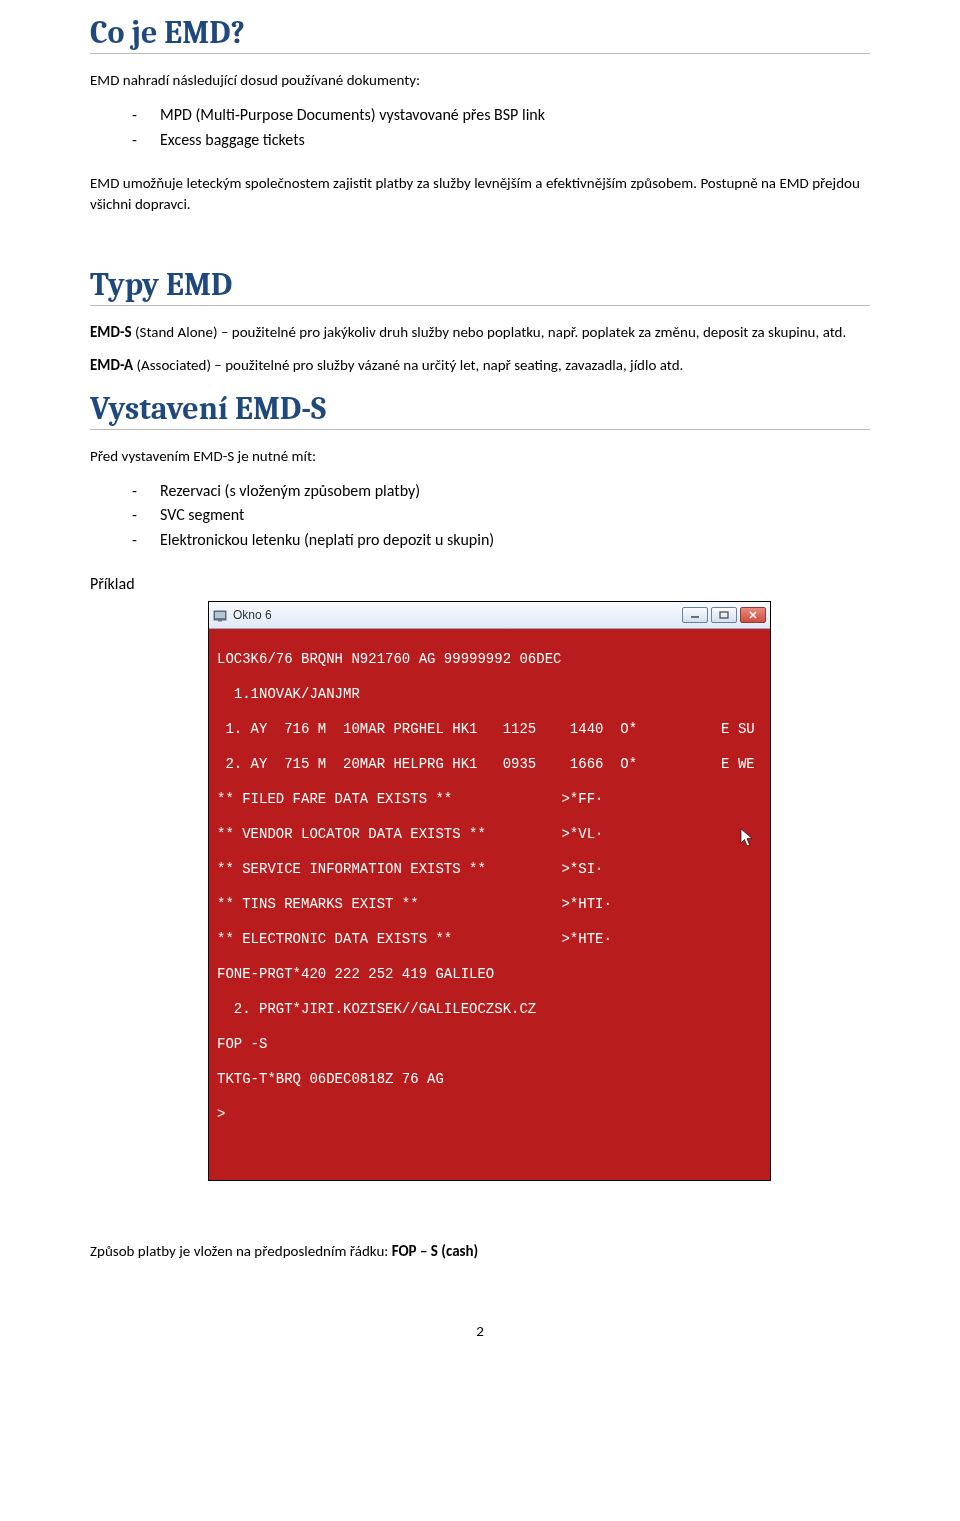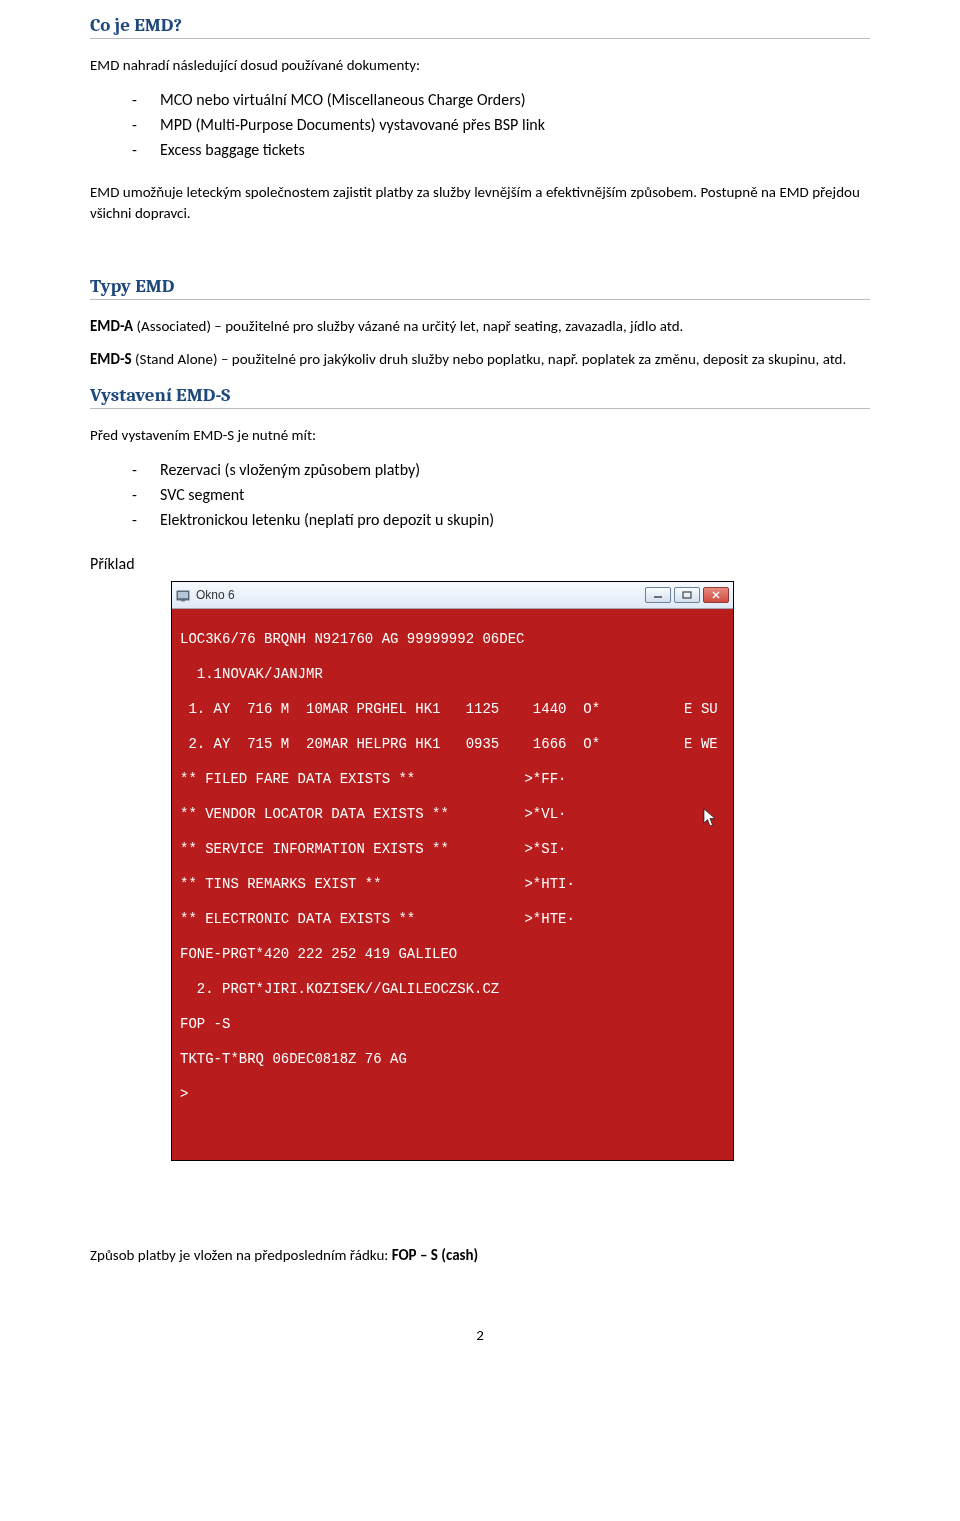--- a/index.html
+++ b/index.html
@@ -1,24 +1,24 @@
 <!DOCTYPE html>
 <html><head>
 <meta charset="utf-8">
 <style>
   html,body{margin:0;padding:0;background:#fff;font-family:Calibri,Arial,sans-serif;color:#000;}
   .page{width:960px;margin:0 auto;padding:0 90px 40px 90px;box-sizing:border-box;}
-  h2.sec{font-family:Cambria,Georgia,serif;color:#1f497d;font-size:19px;font-weight:bold;border-bottom:1px solid #bbb;padding-bottom:2px;margin:14px 0 16px 0;}
+  h2.sec{font-family:Cambria,Georgia,serif;color:#1f497d;font-size:32px;font-weight:bold;border-bottom:1px solid #bbb;padding-bottom:2px;margin:14px 0 16px 0;}
   p{font-size:15px;line-height:1.4;margin:12px 0;}
   ul.dash{list-style:none;padding-left:42px;margin:8px 0 20px 0;}
   ul.dash li{position:relative;font-size:16px;line-height:1.55;padding-left:28px;}
   ul.dash li:before{content:"-";position:absolute;left:0;}
   b{font-weight:bold;}
   .priklad{font-size:16px;margin:14px 0 6px 0;}
-  .term-wrap{margin-left:81px;}
+  .term-wrap{margin-left:118px;}
   .win{width:561px;border:1px solid #000;background:#cfdbe8;font-family:"Courier New",monospace;}
   .titlebar{height:26px;background:linear-gradient(#f7fbff,#dfe9f6);border-bottom:1px solid #9aa7b8;display:flex;align-items:center;padding:0 4px;font-family:"Segoe UI",Tahoma,sans-serif;font-size:12px;color:#333;}
   .titlebar .ticon{width:14px;height:14px;margin-right:6px;display:inline-block;}
   .titlebar .spacer{flex:1;}
   .winbtn{width:26px;height:16px;margin-left:3px;border:1px solid #6b7f99;border-radius:2px;background:linear-gradient(#fafcff,#d4e0ef);display:flex;align-items:center;justify-content:center;font-size:10px;color:#444;box-sizing:border-box;}
   .winbtn.close{color:#fff;background:linear-gradient(#e98a80,#cf4d3f);border-color:#8f3a32;}
   .term{background:#b91c1c;color:#fff;font-size:14px;line-height:1.25;padding:4px 8px 4px 8px;white-space:pre;min-height:250px;position:relative;}
   .term-line{white-space:pre;}
   .cursor{position:absolute;right:14px;top:176px;color:#fff;font-size:18px;}
   .pagenum{text-align:center;font-size:15px;margin-top:60px;}
@@ -26,35 +26,34 @@
 </head>
 <body>
 
 <div class="page">
 
   <h2 class="sec">Co je EMD?</h2>
 
   <p>EMD  nahradí následující dosud používané dokumenty:</p>
 
   <ul class="dash">
-    <li>MCO nebo virtuální MCO (Miscellaneous Charge Orders)</li>
     <li>MPD (Multi-Purpose Documents) vystavované přes BSP link</li>
     <li>Excess baggage tickets</li>
   </ul>
 
   <p>EMD umožňuje leteckým společnostem zajistit platby za služby levnějším a efektivnějším způsobem. Postupně na EMD přejdou všichni dopravci.</p>
 
   <h2 class="sec" style="margin-top:51px">Typy EMD</h2>
 
   <p>
-    <b>EMD-A</b><span> (Associated) – použitelné pro služby vázané na určitý let, např seating, zavazadla, jídlo atd.</span>
+    <b>EMD-S</b><span> (Stand Alone) – použitelné pro jakýkoliv druh služby nebo poplatku, např. poplatek za změnu, deposit za skupinu, atd.</span>
   </p>
 
   <p>
-    <b>EMD-S</b><span> (Stand Alone) – použitelné pro jakýkoliv druh služby nebo poplatku, např. poplatek za změnu, deposit za skupinu, atd.</span>
+    <b>EMD-A</b><span> (Associated) – použitelné pro služby vázané na určitý let, např seating, zavazadla, jídlo atd.</span>
   </p>
 
   <h2 class="sec" style="">Vystavení EMD-S</h2>
 
   <p>Před vystavením EMD-S je nutné mít:</p>
 
   <ul class="dash">
     <li>Rezervaci (s vloženým způsobem platby)</li>
     <li>SVC segment</li>
     <li>Elektronickou letenku (neplatí pro depozit u skupin)</li>
@@ -108,19 +107,19 @@
 <div class="term-line">&gt;</div>
         <span class="cursor">
           <svg width="16" height="20" viewBox="0 0 16 20">
               <path d="M1 1 L1 15 L4.5 11.5 L7 18 L9.5 17 L7 10.5 L12 10.5 Z" fill="#fff" stroke="#000" stroke-width="0.6"></path>
             </svg>
         </span>
       </div>
     </div>
   </div>
 
-  <p style="margin-top:84px">
+  <p style="margin-top:60px">
     <span>Způsob platby je vložen na předposledním řádku: </span><b>FOP – S (cash)</b>
   </p>
 
   <div class="pagenum">2</div>
 
 </div>
 
 </body></html>

